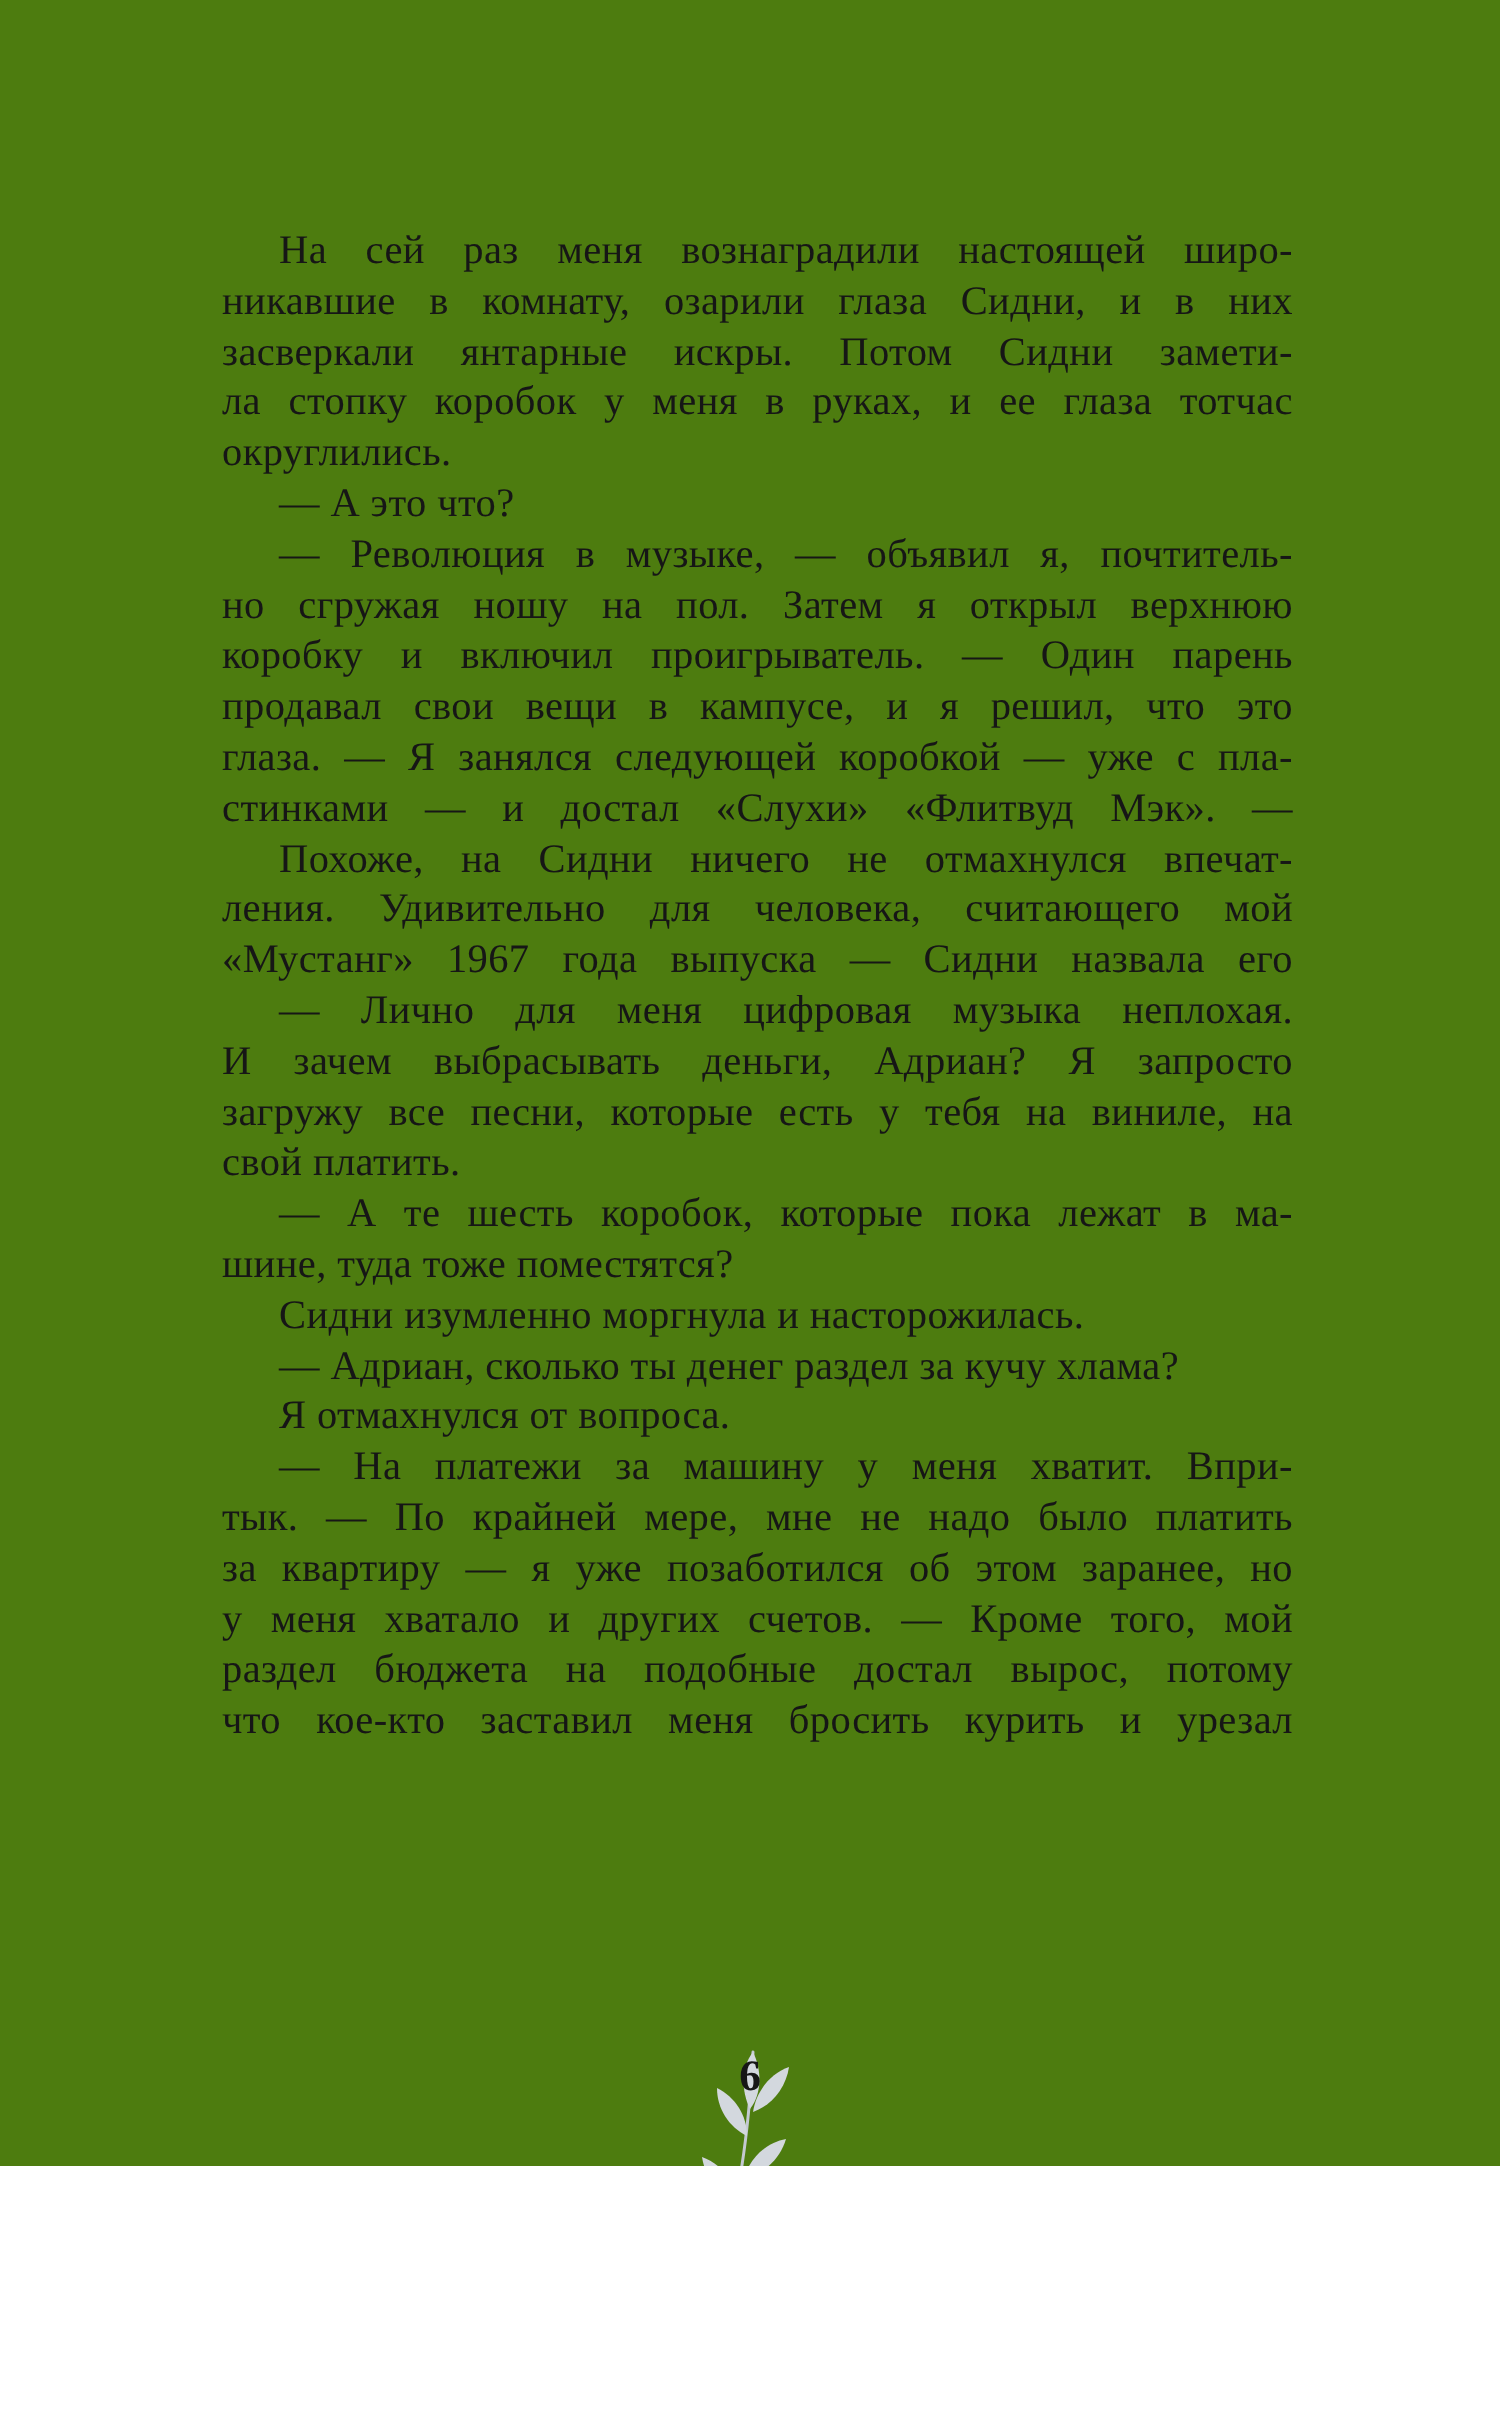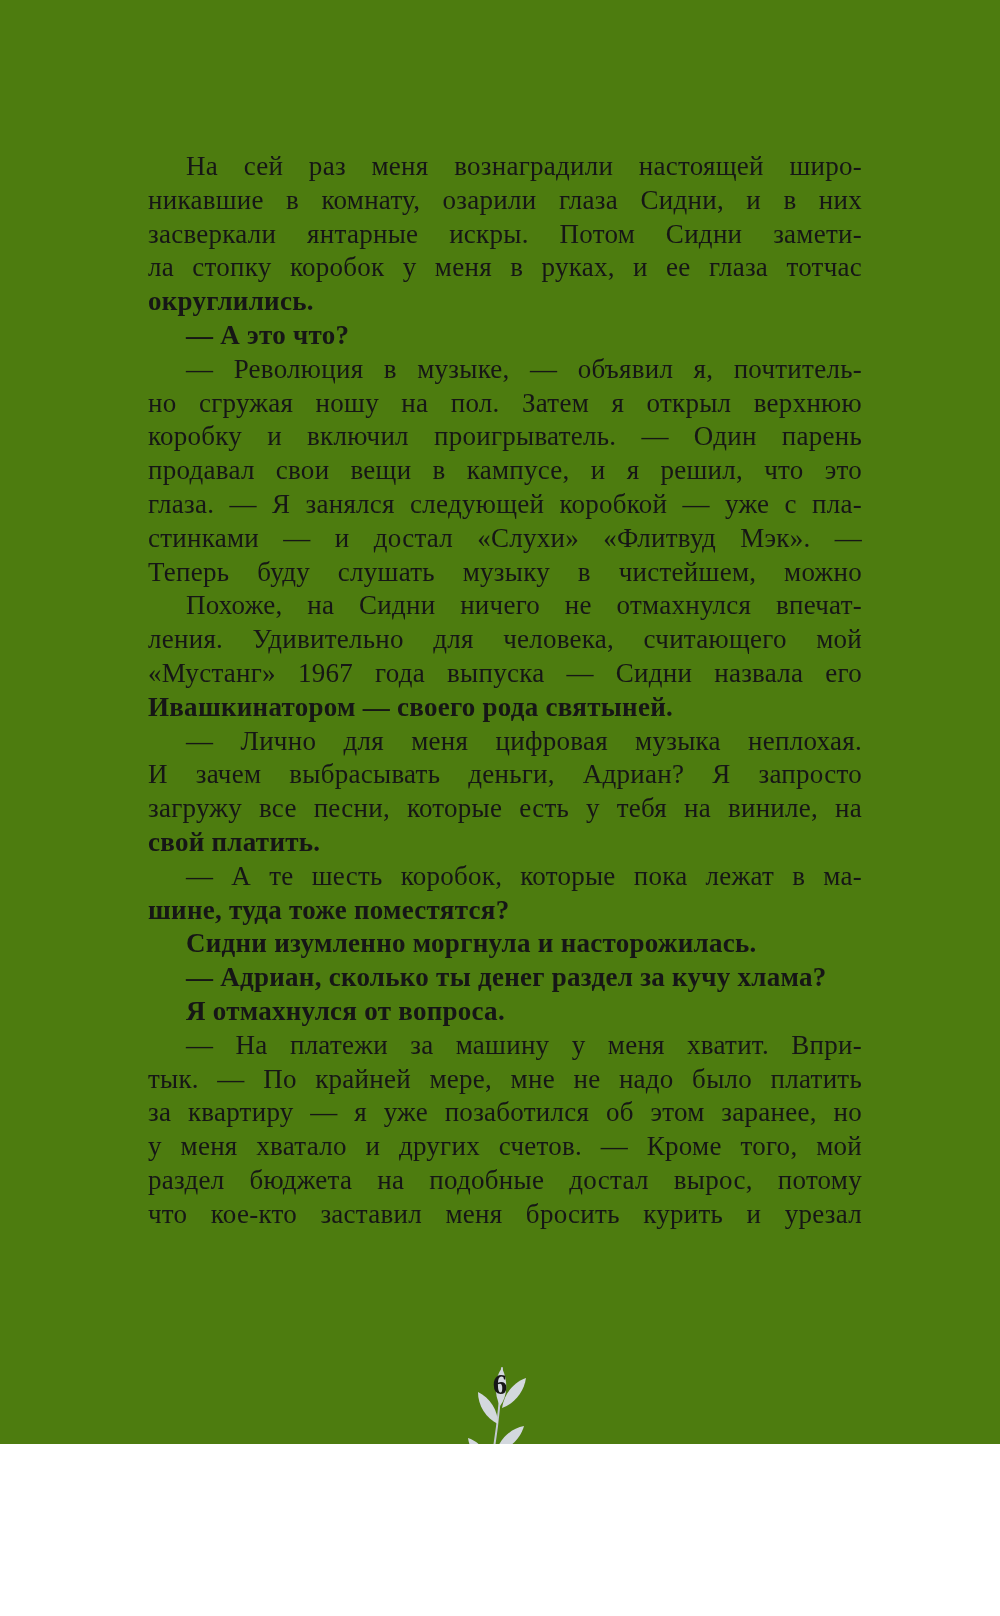--- a/index.html
+++ b/index.html
@@ -25,21 +25,20 @@
     line-height: 33.8px;
     letter-spacing: 0.01em;
   }
   .line {
     text-align: justify;
     text-align-last: justify;
     -moz-text-align-last: justify;
   }
   .line.last {
     text-align-last: left;
-    font-weight: bold;
     -moz-text-align-last: left;
   }
   .line.indent {
     padding-left: 38px;
   }
   .footer {
     position: absolute;
     left: 0;
     right: 0;
     top: 1350px;
@@ -75,25 +74,23 @@
       <div class="line">засверкали янтарные искры. Потом Сидни замети-</div>
       <div class="line">ла стопку коробок у меня в руках, и ее глаза тотчас</div>
       <div class="line last">округлились.</div>
       <div class="line indent last">— А это что?</div>
       <div class="line indent">— Революция в музыке, — объявил я, почтитель-</div>
       <div class="line">но сгружая ношу на пол. Затем я открыл верхнюю</div>
       <div class="line">коробку и включил проигрыватель. — Один парень</div>
       <div class="line">продавал свои вещи в кампусе, и я решил, что это</div>
       <div class="line">глаза. — Я занялся следующей коробкой — уже с пла-</div>
       <div class="line">стинками — и достал «Слухи» «Флитвуд Мэк». —</div>
-      <div class="line">Теперь буду слушать музыку в чистейшем, можно</div>
       <div class="line indent">Похоже, на Сидни ничего не отмахнулся впечат-</div>
       <div class="line">ления. Удивительно для человека, считающего мой</div>
       <div class="line">«Мустанг» 1967 года выпуска — Сидни назвала его</div>
-      <div class="line last">Ивашкинатором — своего рода святыней.</div>
       <div class="line indent">— Лично для меня цифровая музыка неплохая.</div>
       <div class="line">И зачем выбрасывать деньги, Адриан? Я запросто</div>
       <div class="line">загружу все песни, которые есть у тебя на виниле, на</div>
       <div class="line last">свой платить.</div>
       <div class="line indent">— А те шесть коробок, которые пока лежат в ма-</div>
       <div class="line last">шине, туда тоже поместятся?</div>
       <div class="line indent last">Сидни изумленно моргнула и насторожилась.</div>
       <div class="line indent last">— Адриан, сколько ты денег раздел за кучу хлама?</div>
       <div class="line indent last">Я отмахнулся от вопроса.</div>
       <div class="line indent">— На платежи за машину у меня хватит. Впри-</div>

